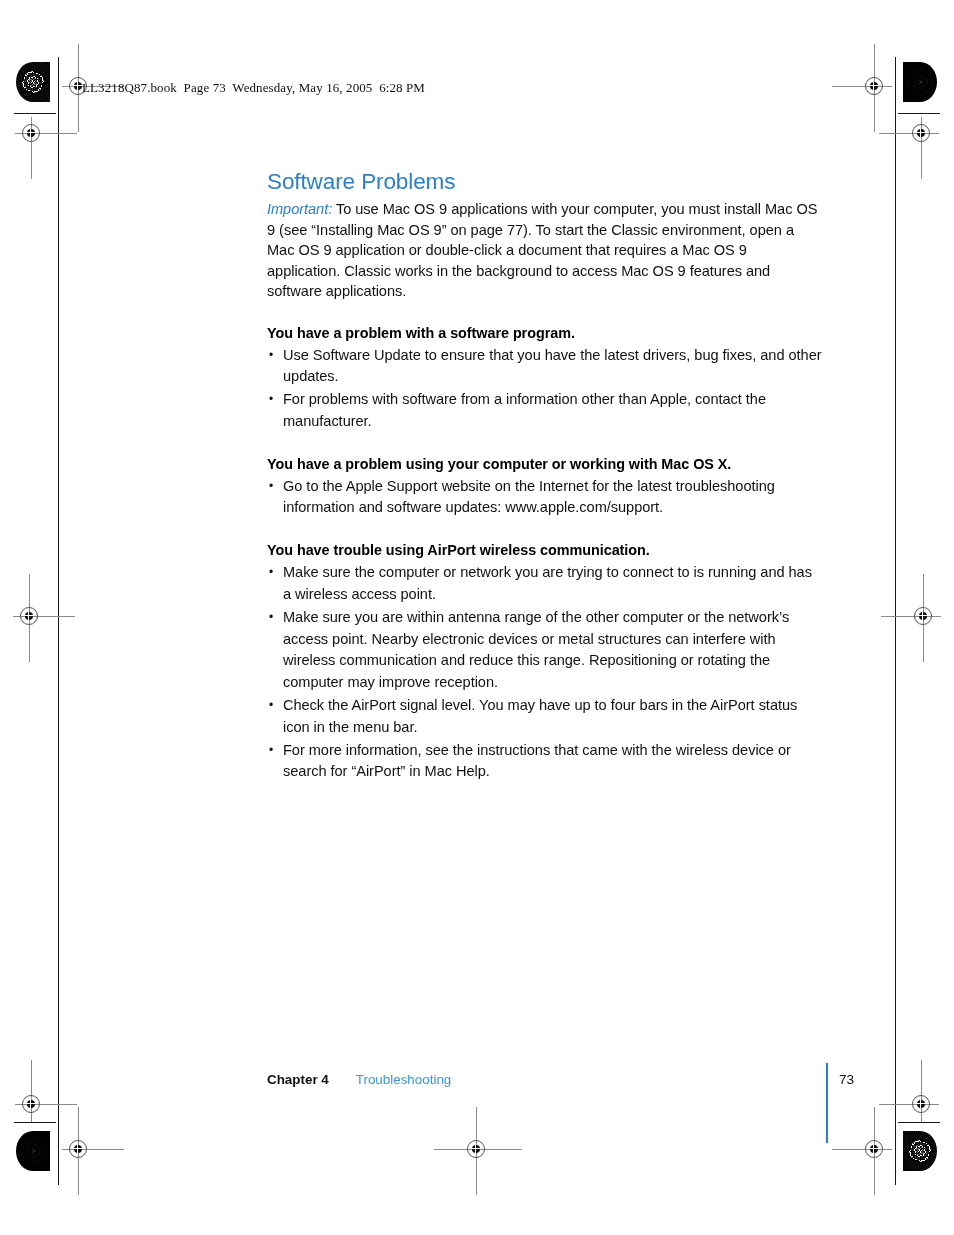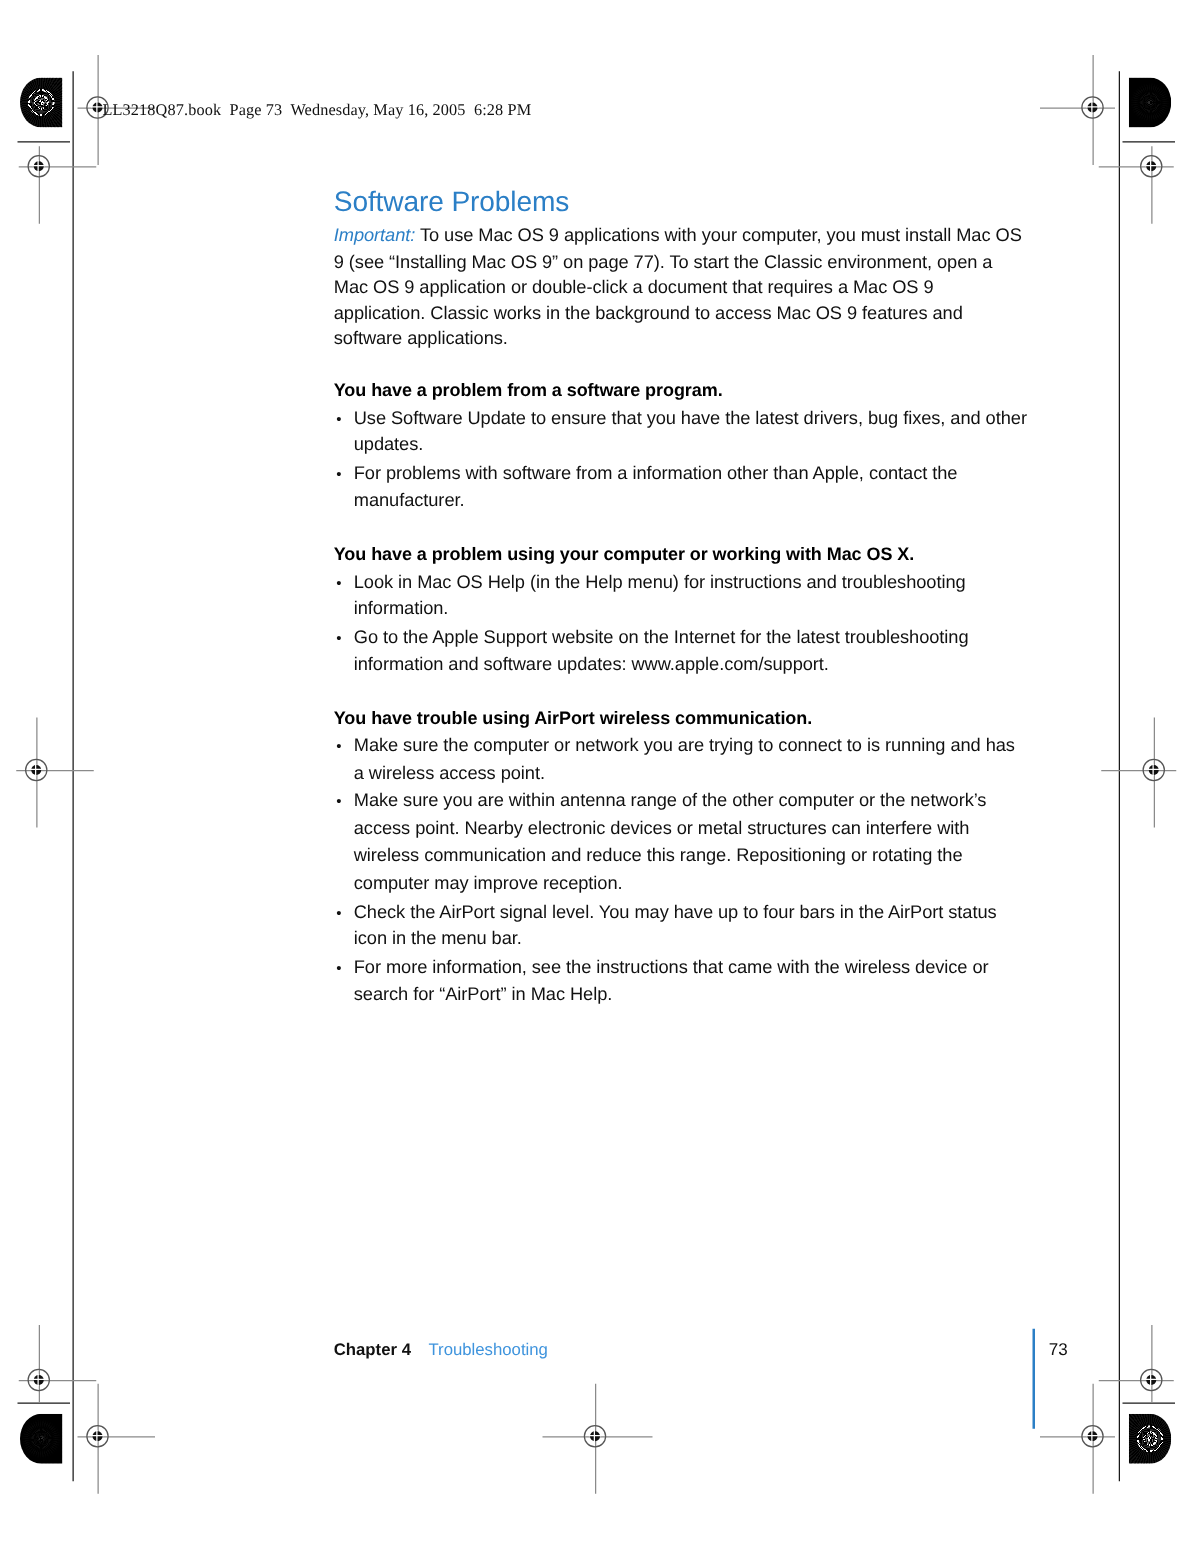--- a/index.html
+++ b/index.html
@@ -129,21 +129,21 @@
     font-size: 13px;
     color: #111;
     white-space: pre;
     letter-spacing: 0.1px;
   }
 
   
   .content {
     position: absolute;
     left: 267px;
-    top: 148px;
+    top: 168px;
     width: 556px;
   }
 
   h1.section-title {
     margin: 0 0 4px 0;
     font-size: 22.5px;
     font-weight: 400;
     line-height: 1.2;
     color: #2b7fc6;
     letter-spacing: -0.1px;
@@ -204,21 +204,21 @@
     width: 590px;
     font-size: 13.4px;
     line-height: 18px;
   }
   .footer .chapter {
     font-weight: bold;
     color: #111;
   }
   .footer .chapter-title {
     color: #3f94dd;
-    margin-left: 14px;
+    margin-left: 27px;
   }
 
   .folio-rule {
     position: absolute;
     left: 826px;
     top: 1063px;
     width: 2px;
     height: 80px;
     background: #2b7fc6;
   }
@@ -333,31 +333,30 @@
 
   <div class="content">
 
     <h1 class="section-title">Software Problems</h1>
 
     <p class="body-para"><span class="important-lead">Important:</span><span> To use Mac OS 9 applications with your computer, you must install Mac OS 9 (see “Installing Mac OS 9” on page 77). To start the Classic environment, open a Mac OS 9 application or double-click a document that requires a Mac OS 9 application. Classic works in the background to access Mac OS 9 features and software applications.</span></p>
 
     <div>
 
       <section>
-        <h2 class="sub-head">You have a problem from a software program.</h2>
+        <h2 class="sub-head">You have a problem with a software program.</h2>
         <ul class="bullets">
           <li>Use Software Update to ensure that you have the latest drivers, bug fixes, and other updates.</li>
           <li>For problems with software from a information other than Apple, contact the manufacturer.</li>
         </ul>
       </section>
 
       <section>
         <h2 class="sub-head">You have a problem using your computer or working with Mac OS X.</h2>
         <ul class="bullets">
-          <li>Look in Mac OS Help (in the Help menu) for instructions and troubleshooting information.</li>
           <li>Go to the Apple Support website on the Internet for the latest troubleshooting information and software updates:  www.apple.com/support.</li>
         </ul>
       </section>
 
       <section>
         <h2 class="sub-head">You have trouble using AirPort wireless communication.</h2>
         <ul class="bullets">
           <li>Make sure the computer or network you are trying to connect to is running and has a wireless access point.</li>
           <li>Make sure you are within antenna range of the other computer or the network’s access point. Nearby electronic devices or metal structures can interfere with wireless communication and reduce this range. Repositioning or rotating the computer may improve reception.</li>
           <li>Check the AirPort signal level. You may have up to four bars in the AirPort status icon in the menu bar.</li>

